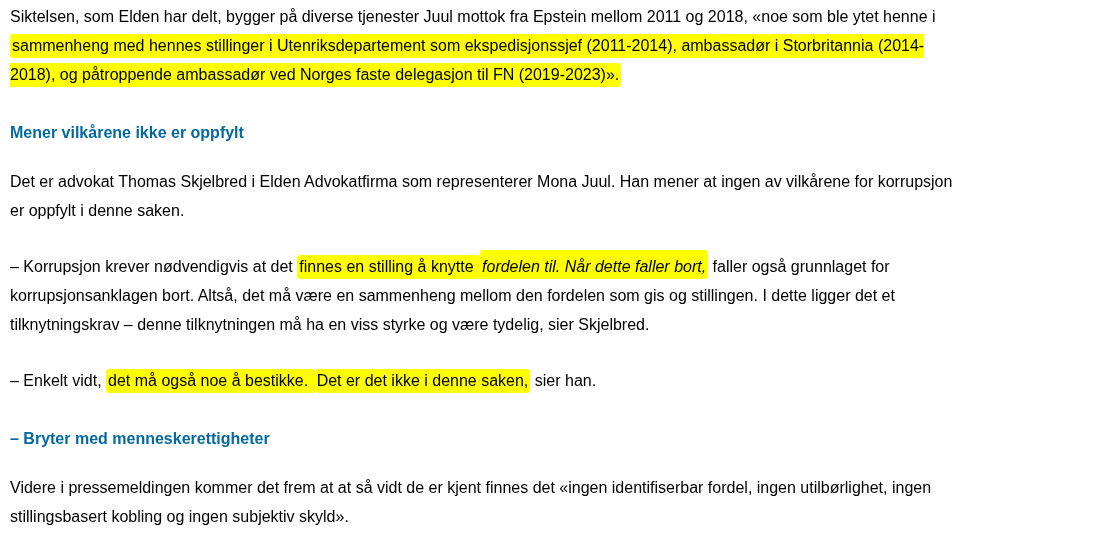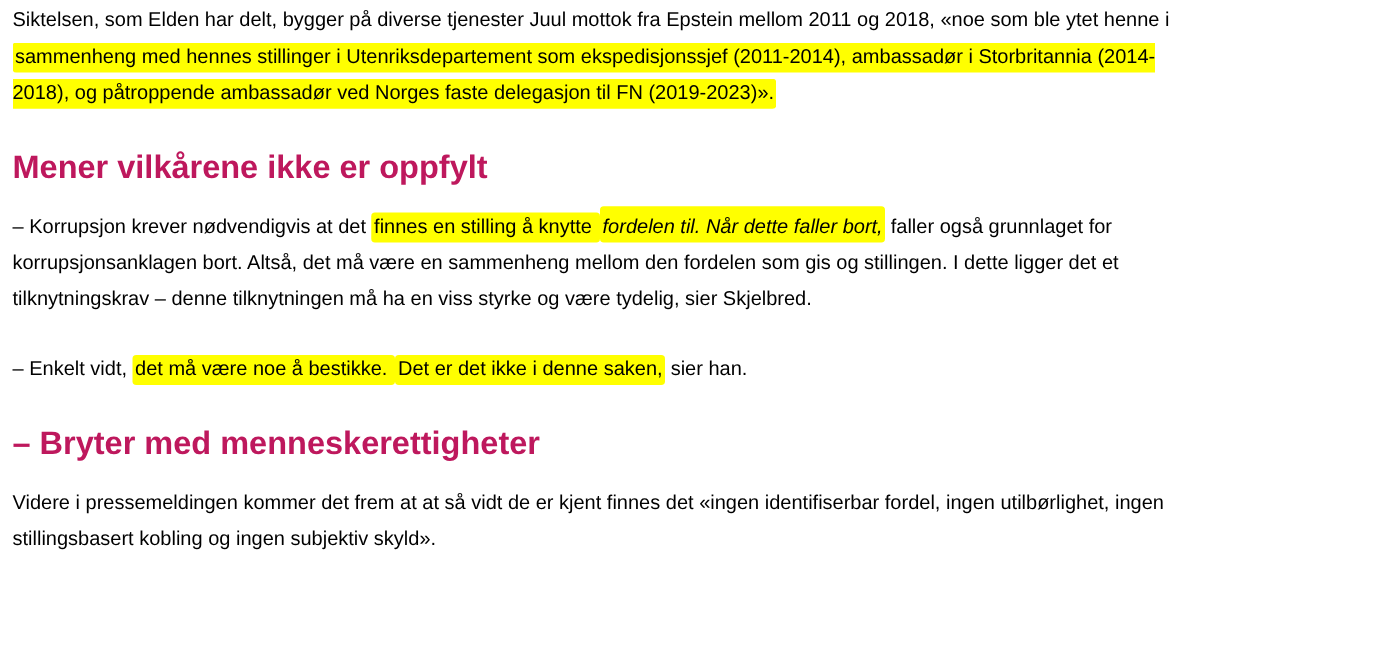--- a/index.html
+++ b/index.html
@@ -21,25 +21,25 @@
     font-size: 16px;
     line-height: 29px;
   }
   .article p {
     margin: 0 0 27px 0;
   }
   .article p:last-child {
     margin-bottom: 16px;
   }
   .article h2 {
-    font-size: 26px;
+    font-size: 16px;
     line-height: 24px;
     font-weight: 700;
     margin: 32px 0 22px 0;
-    color: #be185d;
+    color: #0369a1;
   }
   
   .hl {
     background: #ffff00;
     padding: 3px 2px 4px 2px;
     border-radius: 3px;
   }
   
   .hl-mid {
     padding-top: 8px;
@@ -48,18 +48,19 @@
   .hl-tall {
   }
 </style>
 </head>
 <body>
 
 <div class="page">
   <main class="article" id="article">
       <p><span>Siktelsen, som Elden har delt, bygger på diverse tjenester Juul mottok fra Epstein mellom 2011 og 2018, «noe som ble ytet henne i </span><span class="hl">sammenheng med hennes stillinger i Utenriksdepartement som ekspedisjonssjef (2011-2014), ambassadør i Storbritannia (2014-2018), og påtroppende ambassadør ved Norges faste delegasjon til FN (2019-2023)».</span></p>
       <h2>Mener vilkårene ikke er oppfylt</h2>
+      <p><span>Det er advokat Thomas Skjelbred i Elden Advokatfirma som representerer Mona Juul. Han mener at ingen av vilkårene for korrupsjon er oppfylt i denne saken.</span></p>
       <p><span>– Korrupsjon krever nødvendigvis at det </span><span class="hl">finnes en stilling å knytte </span><span class="hl hl-mid">fordelen til. Når dette faller bort,</span><span> faller også grunnlaget for korrupsjonsanklagen bort. Altså, det må være en sammenheng mellom den fordelen som gis og stillingen. I dette ligger det et tilknytningskrav – denne tilknytningen må ha en viss styrke og være tydelig, sier Skjelbred.</span></p>
-      <p><span>– Enkelt vidt, </span><span class="hl">det må være noe å bestikke. </span><span class="hl hl-tall">Det er det ikke i denne saken,</span><span> sier han.</span></p>
+      <p><span>– Enkelt vidt, </span><span class="hl">det må også noe å bestikke. </span><span class="hl hl-tall">Det er det ikke i denne saken,</span><span> sier han.</span></p>
       <h2>– Bryter med menneskerettigheter</h2>
       <p><span>Videre i pressemeldingen kommer det frem at at så vidt de er kjent finnes det «ingen identifiserbar fordel, ingen utilbørlighet, ingen stillingsbasert kobling og ingen subjektiv skyld».</span></p>
     </main>
 </div>
 
 </body></html>

